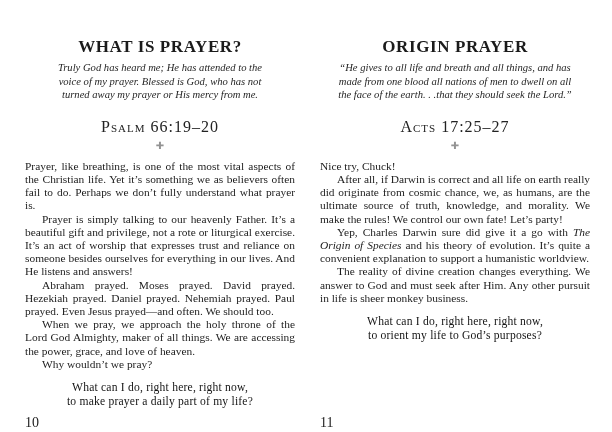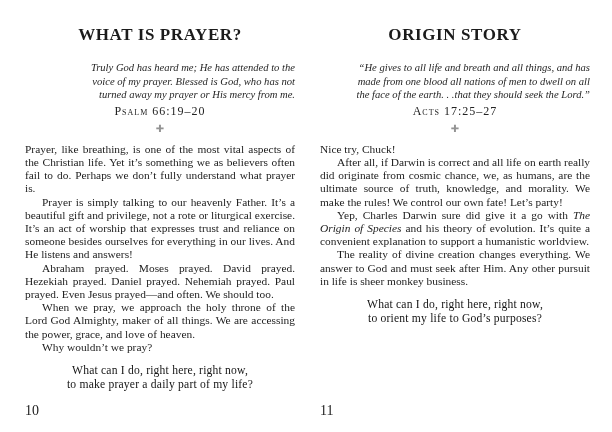--- a/index.html
+++ b/index.html
@@ -8,49 +8,49 @@
     height: 432px;
     background: #ffffff;
     font-family: "Liberation Serif", serif;
     color: #1e1e1e;
     position: relative;
     overflow: hidden;
   }
   .spread { position: absolute; inset: 0; }
   .page {
     position: absolute;
-    top: 0;
+    top: 12px;
     width: 270px;
     height: 416px;
   }
   .page.left  { left: 25px; }
   .page.right { left: 320px; }
 
   .chapter-title {
     margin-top: 25px;
     text-align: center;
     font-weight: bold;
     font-size: 17px;
     letter-spacing: 0.6px;
     color: #1b1b1b;
   }
   .epigraph {
-    margin-top: 16px;
-    text-align: right;
+    margin-top: 4px;
+    text-align: center;
     font-style: italic;
     font-size: 10.6px;
     line-height: 13.6px;
     white-space: pre-line;
     color: #252525;
   }
   .attribution {
-    margin-top: 2px;
+    margin-top: 16px;
     text-align: center;
     font-variant: small-caps;
-    font-size: 12px;
+    font-size: 16px;
     letter-spacing: 1px;
     color: #222;
   }
   .ornament {
     text-align: center;
     margin-top: 3px;
     height: 14px;
     font-size: 10px;
     color: #939393;
     line-height: 14px;
@@ -104,21 +104,21 @@
       <p class="indent"><span>Abraham prayed. Moses prayed. David prayed. Hezekiah prayed. Daniel prayed. Nehemiah prayed. Paul prayed. Even Jesus prayed—and often. We should too.</span></p>
       <p class="indent"><span>When we pray, we approach the holy throne of the Lord God Almighty, maker of all things. We are accessing the power, grace, and love of heaven.</span></p>
       <p class="indent"><span>Why wouldn’t we pray?</span></p>
     </div>
     <div class="reflection-question">What can I do, right here, right now,
 to make prayer a daily part of my life?</div>
     <div class="page-number">10</div>
   </div>
 
   <div class="page right">
-    <div class="chapter-title">ORIGIN STORY</div>
+    <div class="chapter-title">ORIGIN PRAYER</div>
     <div class="epigraph">“He gives to all life and breath and all things, and has
 made from one blood all nations of men to dwell on all
 the face of the earth. . .that they should seek the Lord.”</div>
     <div class="attribution">Acts 17:25–27</div>
     <div class="ornament">✚</div>
     <div class="body-text">
       <p><span>Nice try, Chuck!</span></p>
       <p class="indent"><span>After all, if Darwin is correct and all life on earth really did originate from cosmic chance, we, as humans, are the ultimate source of truth, knowledge, and morality. We make the rules! We control our own fate! Let’s party!</span></p>
       <p class="indent"><span>Yep, Charles Darwin sure did give it a go with </span><span class="it">The Origin of Species</span><span> and his theory of evolution. It’s quite a convenient explanation to support a humanistic worldview.</span></p>
       <p class="indent"><span>The reality of divine creation changes everything. We answer to God and must seek after Him. Any other pursuit in life is sheer monkey business.</span></p>

